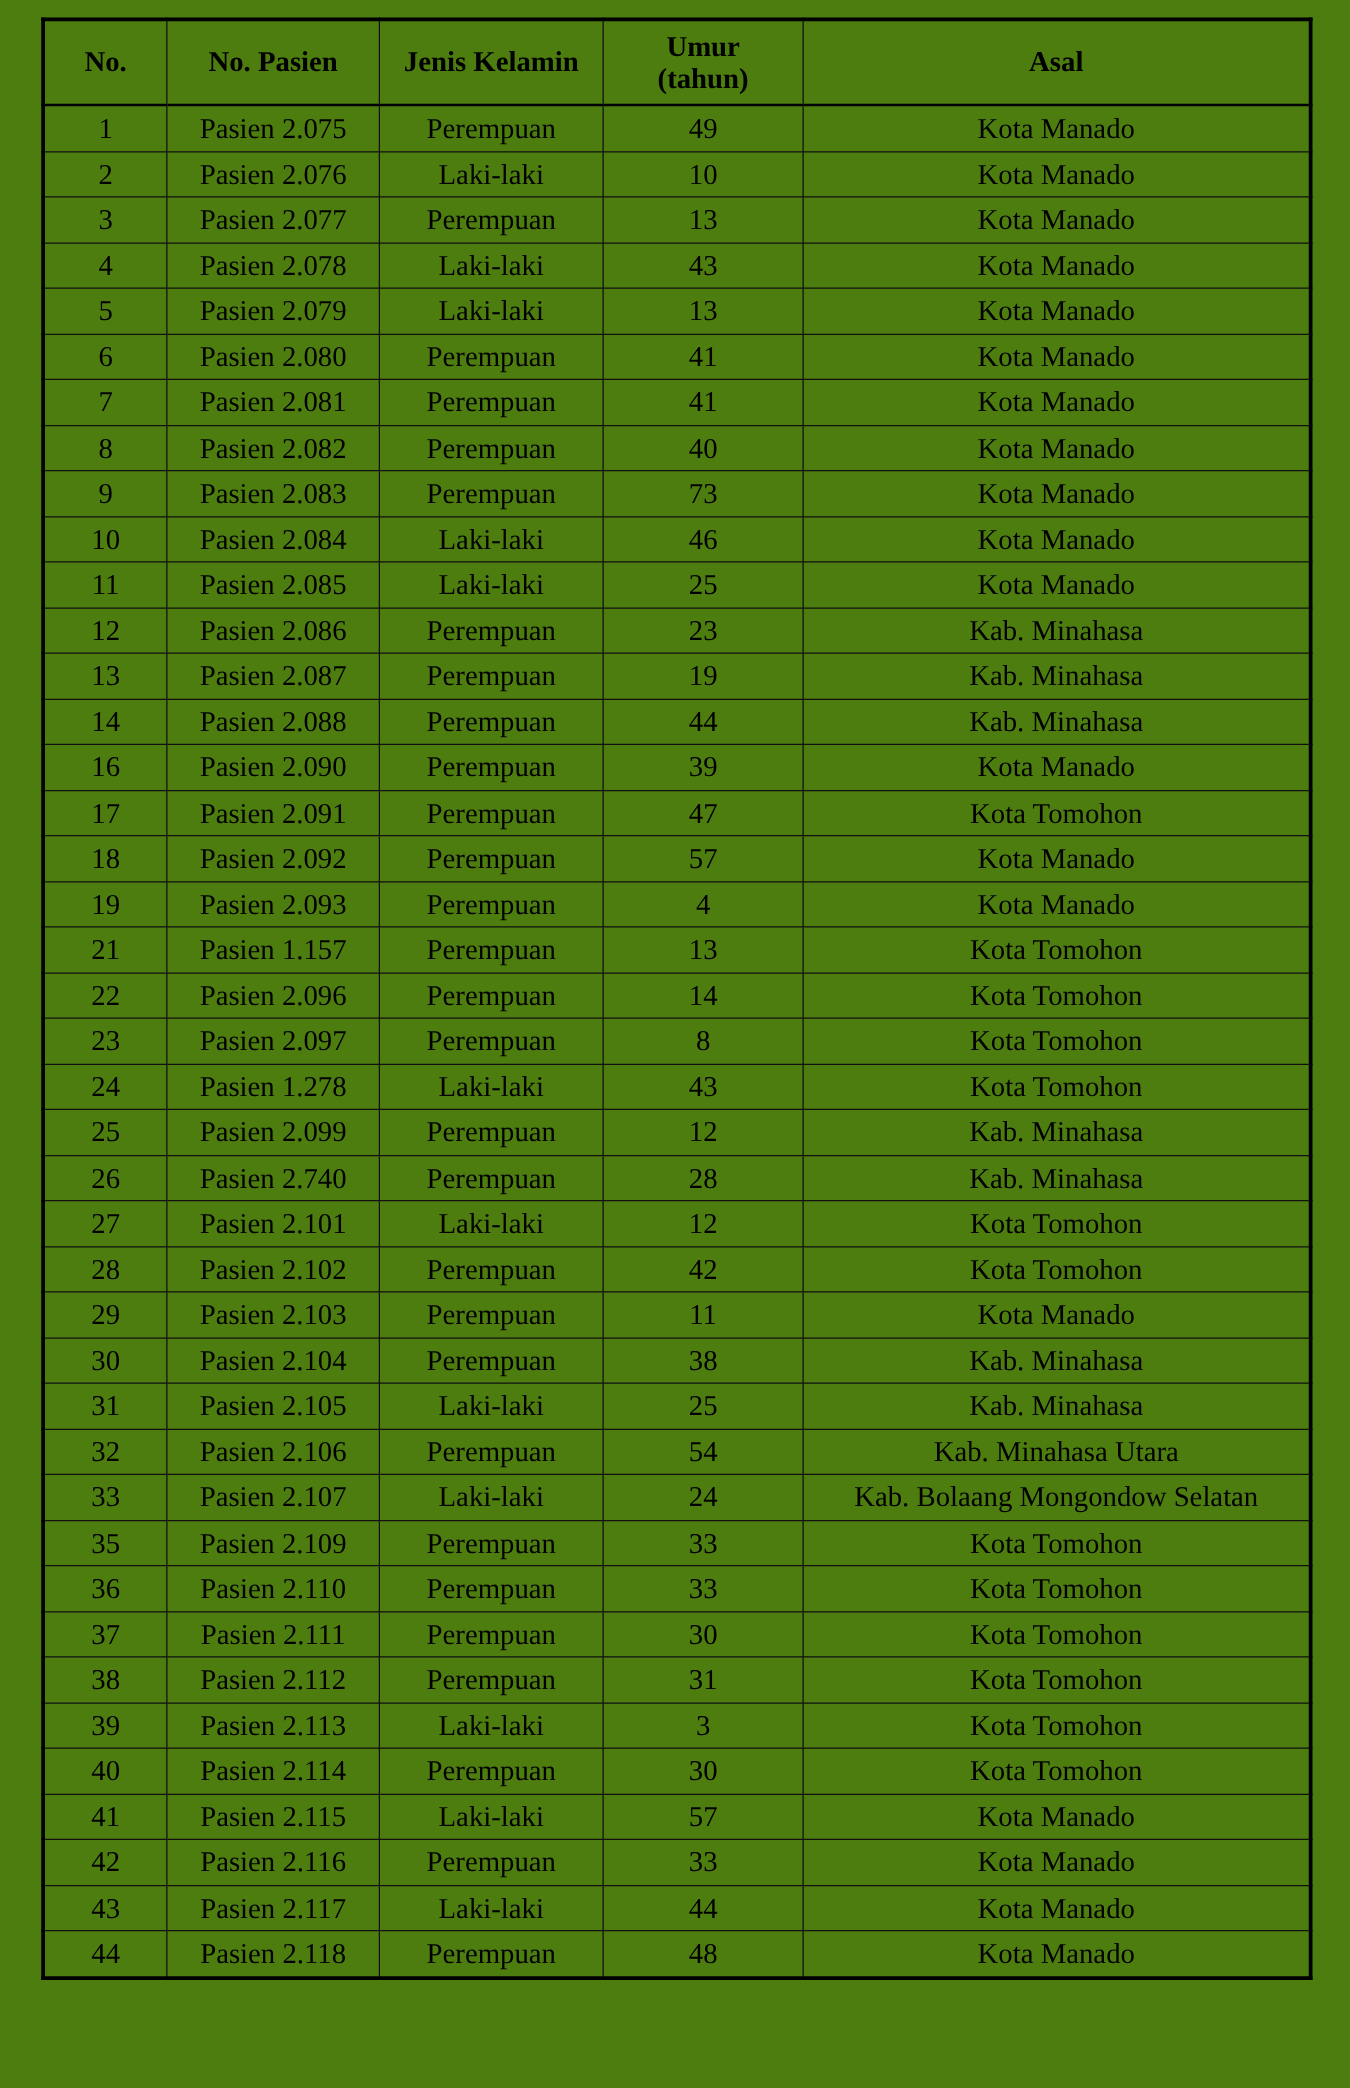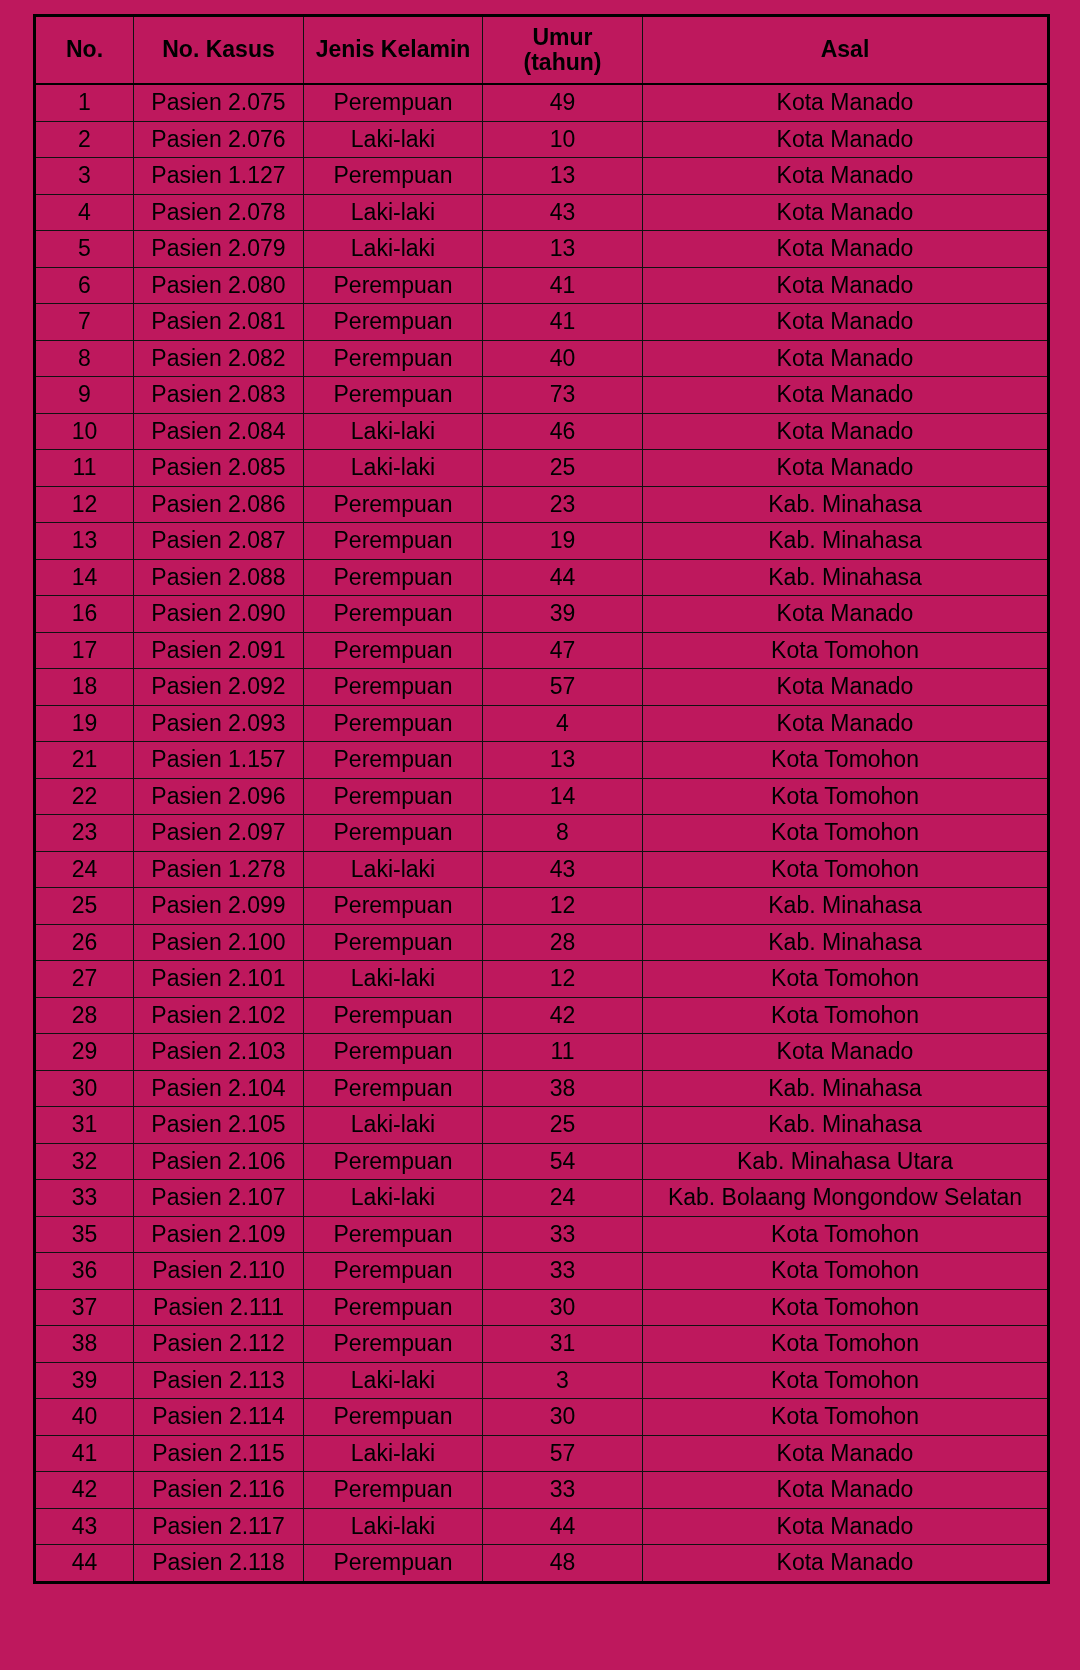--- a/index.html
+++ b/index.html
@@ -4,22 +4,22 @@
 <style>
   html, body {
     margin: 0;
     padding: 0;
     background: #ffffff;
   }
   .page {
     position: relative;
     width: 1080px;
     height: 1670px;
-    background: #be185d;
-    font-family: Liberation Sans, sans-serif;
+    background: #4d7c0f;
+    font-family: Liberation Serif, serif;
     color: #000000;
   }
   table.data-table {
     position: absolute;
     left: 33px;
     top: 14px;
     width: 1014px;
     border-collapse: collapse;
     table-layout: fixed;
     border: 3px solid #000000;
@@ -59,21 +59,21 @@
     <colgroup>
       <col class="c-no">
       <col class="c-kasus">
       <col class="c-kelamin">
       <col class="c-umur">
       <col class="c-asal">
     </colgroup>
     <thead>
       <tr>
         <th>No.</th>
-        <th>No. Kasus</th>
+        <th>No. Pasien</th>
         <th>Jenis Kelamin</th>
         <th>Umur
 (tahun)</th>
         <th>Asal</th>
       </tr>
     </thead>
     <tbody>
         <tr>
           <td>1</td>
           <td>Pasien 2.075</td>
@@ -83,21 +83,21 @@
         </tr>
         <tr>
           <td>2</td>
           <td>Pasien 2.076</td>
           <td>Laki-laki</td>
           <td>10</td>
           <td>Kota Manado</td>
         </tr>
         <tr>
           <td>3</td>
-          <td>Pasien 1.127</td>
+          <td>Pasien 2.077</td>
           <td>Perempuan</td>
           <td>13</td>
           <td>Kota Manado</td>
         </tr>
         <tr>
           <td>4</td>
           <td>Pasien 2.078</td>
           <td>Laki-laki</td>
           <td>43</td>
           <td>Kota Manado</td>
@@ -230,21 +230,21 @@
         </tr>
         <tr>
           <td>25</td>
           <td>Pasien 2.099</td>
           <td>Perempuan</td>
           <td>12</td>
           <td>Kab. Minahasa</td>
         </tr>
         <tr>
           <td>26</td>
-          <td>Pasien 2.100</td>
+          <td>Pasien 2.740</td>
           <td>Perempuan</td>
           <td>28</td>
           <td>Kab. Minahasa</td>
         </tr>
         <tr>
           <td>27</td>
           <td>Pasien 2.101</td>
           <td>Laki-laki</td>
           <td>12</td>
           <td>Kota Tomohon</td>

